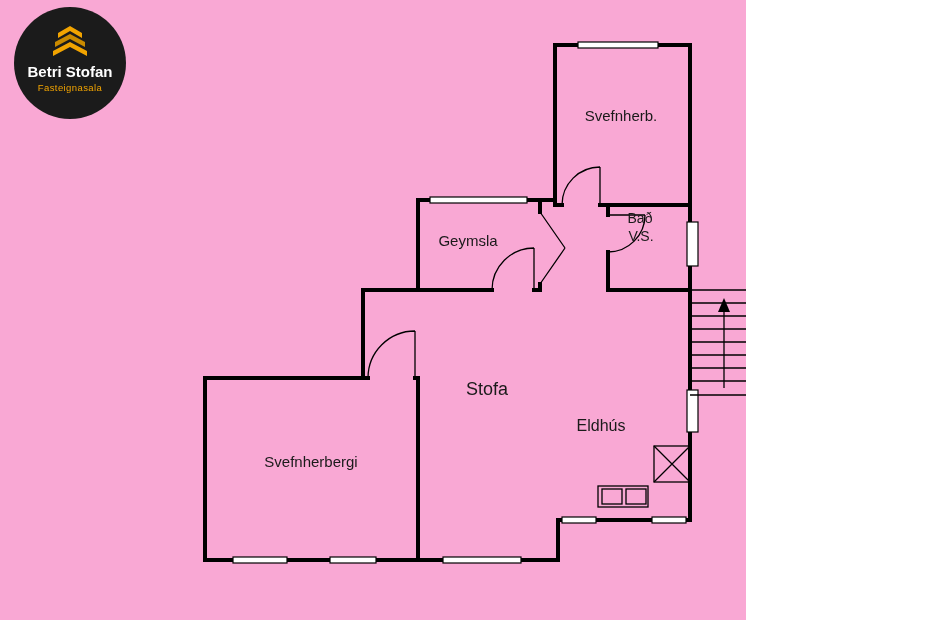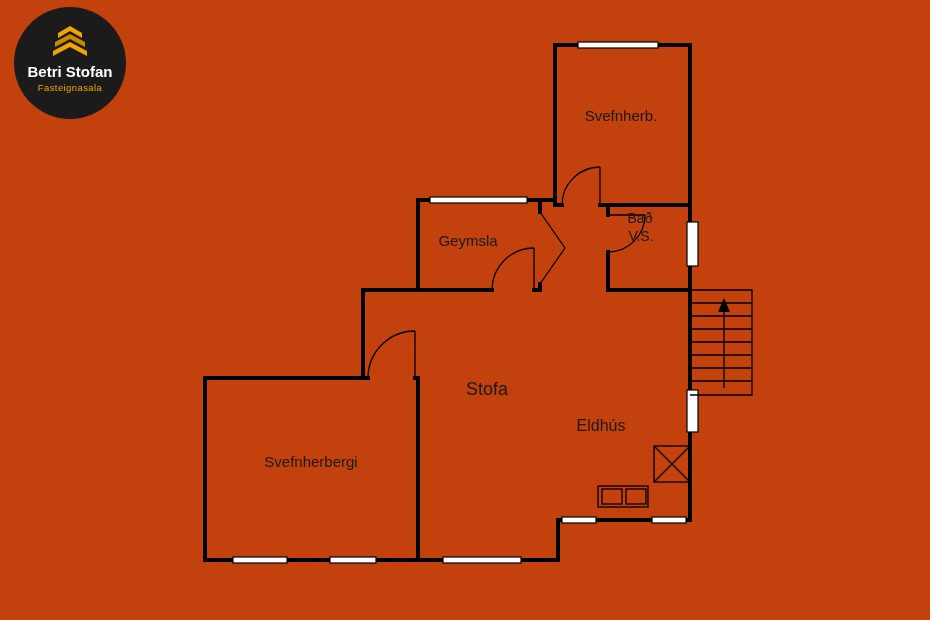--- a/index.html
+++ b/index.html
@@ -3,23 +3,23 @@
 <meta charset="utf-8">
 <style>
   html, body {
     margin: 0;
     padding: 0;
     background: #ffffff;
     font-family: "Liberation Sans", "DejaVu Sans", sans-serif;
   }
   .page {
     position: relative;
-    width: 930px;
+    width: 746px;
     height: 620px;
-    background: #c2410c;
+    background: #f9a8d4;
     overflow: hidden;
     text-align: center;
   }
   svg { display: block; }
   .wall { stroke: #000000; stroke-width: 4; fill: none; stroke-linecap: square; }
   .thin { stroke: #000000; stroke-width: 1.3; fill: none; }
   .winrect { stroke: #000000; stroke-width: 1.2; fill: #ffffff; }
   .room-label { fill: #1a1a1a; font-family: "Liberation Sans", sans-serif; }
   .lbl-15 { font-size: 15px; }
   .lbl-14 { font-size: 14px; }

